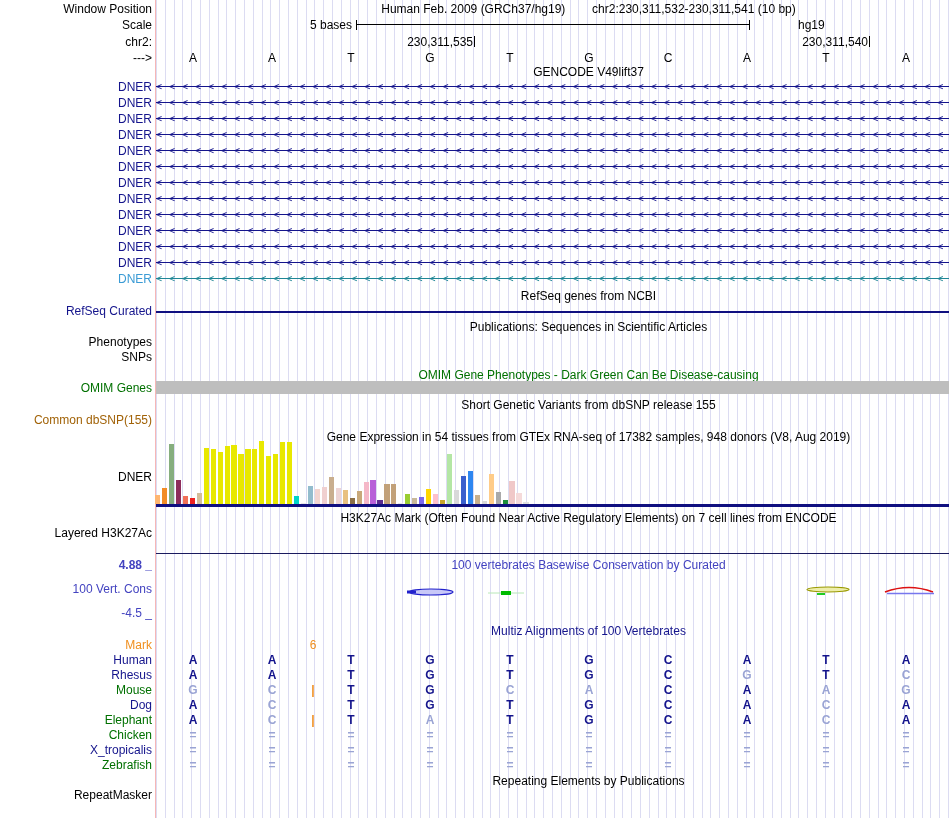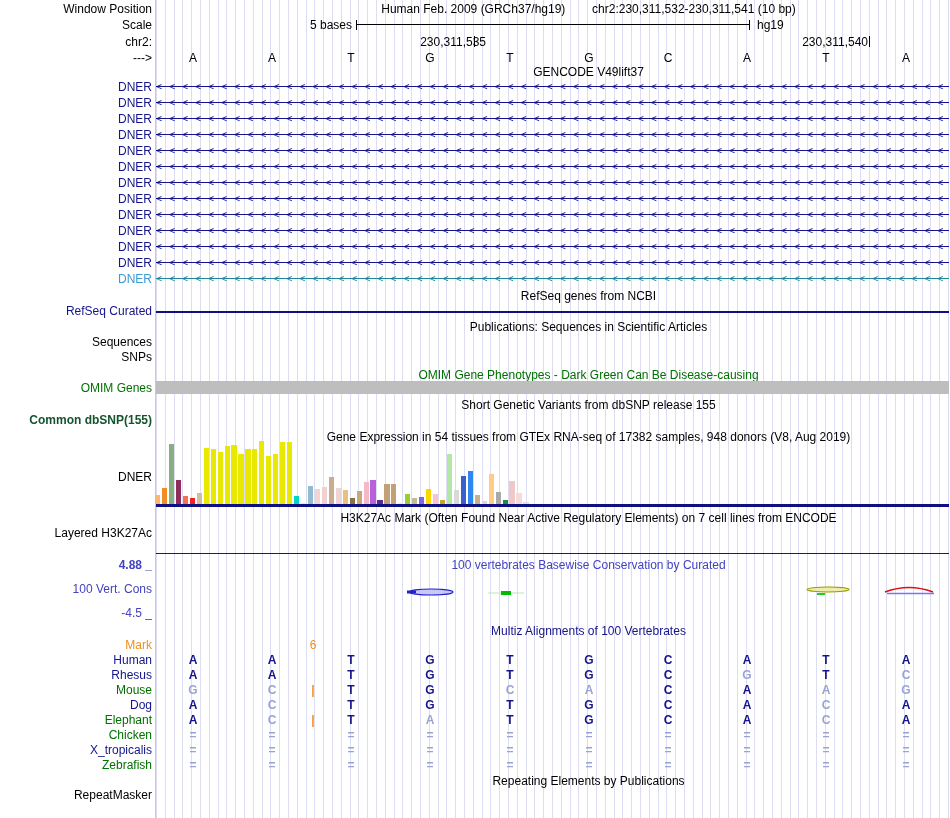--- a/index.html
+++ b/index.html
@@ -3,21 +3,21 @@
 <meta charset="utf-8">
 <style>
   html,body{margin:0;padding:0;background:#fff;}
   #browser{position:relative;width:950px;height:818px;overflow:hidden;background:#fff;
     font-family:"Liberation Sans","DejaVu Sans",sans-serif;font-size:12px;color:#000;}
   #grid{position:absolute;left:156px;top:0;width:793px;height:818px;
     background:repeating-linear-gradient(to right,#dcdcf2 0 1px,transparent 1px 8.8px);}
   #pinkline{position:absolute;left:155px;top:0;width:1px;height:818px;background:#f6b6b6;}
   .llabel{position:absolute;right:798px;white-space:nowrap;line-height:14px;}
   .ctitle{position:absolute;left:156px;width:793px;text-align:center;white-space:nowrap;line-height:14px;padding-left:36px;}
-  .rpos{position:absolute;white-space:nowrap;line-height:14px;}
+  .rpos{position:absolute;white-space:nowrap;line-height:14px;margin-left:41px;}
   .hline{position:absolute;left:156px;width:793px;}
   .bcell{position:absolute;width:16px;margin-left:-8px;text-align:center;line-height:14px;}
   .acell{position:absolute;width:16px;margin-left:-8px;text-align:center;line-height:14px;
     font-weight:bold;color:#14148c;}
   .acell.dim{color:#9aa4d4;}
   .gpipe{position:absolute;width:10px;margin-left:-5px;text-align:center;line-height:14px;
     color:#f09020;font-weight:bold;}
   .gene-arrows{position:absolute;left:156px;width:793px;height:10px;overflow:hidden;}
   .gline{position:absolute;left:0;right:0;top:4px;height:1px;}
   .heads{position:absolute;left:0;top:0;white-space:nowrap;
@@ -38,21 +38,21 @@
     <span style="display:inline-block;width:20px"></span>
     <span>chr2:230,311,532-230,311,541 (10 bp)</span>
   </div>
 
   <div class="rpos" style="right:598px;top:18px">5 bases</div>
   <div style="position:absolute;left:357px;top:24px;width:393px;height:1px;background:#000"></div>
   <div class="tick" style="left:356px;top:20px;height:10px"></div>
   <div class="tick" style="left:749px;top:20px;height:10px"></div>
   <div class="rpos" style="left:757px;top:18px">hg19</div>
 
-  <div class="rpos" style="right:464px;top:35px">230,311,535</div>
+  <div class="rpos" style="right:477px;top:35px">230,311,535</div>
   <div class="tick" style="left:474px;top:36px;height:11px"></div>
   <div class="rpos" style="right:82px;top:35px">230,311,540</div>
   <div class="tick" style="left:869px;top:36px;height:11px"></div>
 
   <div id="baserow">
       <div class="bcell" style="left: 193px; top: 51px;">A</div>
       <div class="bcell" style="left: 272px; top: 51px;">A</div>
       <div class="bcell" style="left: 351px; top: 51px;">T</div>
       <div class="bcell" style="left: 430px; top: 51px;">G</div>
       <div class="bcell" style="left: 510px; top: 51px;">T</div>
@@ -61,24 +61,24 @@
       <div class="bcell" style="left: 747px; top: 51px;">A</div>
       <div class="bcell" style="left: 826px; top: 51px;">T</div>
       <div class="bcell" style="left: 906px; top: 51px;">A</div>
     </div>
   <div id="labels">
       <div class="llabel" style="top: 2px; color: rgb(0, 0, 0);">Window Position</div>
       <div class="llabel" style="top: 18px; color: rgb(0, 0, 0);">Scale</div>
       <div class="llabel" style="top: 35px; color: rgb(0, 0, 0);">chr2:</div>
       <div class="llabel" style="top: 51px; color: rgb(0, 0, 0);">---&gt;</div>
       <div class="llabel" style="top: 304px; color: rgb(20, 20, 140);">RefSeq Curated</div>
-      <div class="llabel" style="top: 335px; color: rgb(0, 0, 0);">Sequences</div>
+      <div class="llabel" style="top: 335px; color: rgb(0, 0, 0);">Phenotypes</div>
       <div class="llabel" style="top: 350px; color: rgb(0, 0, 0);">SNPs</div>
       <div class="llabel" style="top: 381px; color: rgb(0, 112, 0);">OMIM Genes</div>
-      <div class="llabel" style="top: 413px; color: #14532d; font-weight: bold;">Common dbSNP(155)</div>
+      <div class="llabel" style="top: 413px; color: #a16207;">Common dbSNP(155)</div>
       <div class="llabel" style="top: 470px; color: rgb(0, 0, 0);">DNER</div>
       <div class="llabel" style="top: 526px; color: rgb(0, 0, 0);">Layered H3K27Ac</div>
       <div class="llabel" style="top: 558px; color: rgb(67, 67, 192); font-weight: bold;">4.88 _</div>
       <div class="llabel" style="top: 582px; color: rgb(67, 67, 192);">100 Vert. Cons</div>
       <div class="llabel" style="top: 606px; color: rgb(67, 67, 192);">-4.5 _</div>
       <div class="llabel" style="top: 638px; color: rgb(240, 144, 32);">Mark</div>
       <div class="llabel" style="top: 788px; color: rgb(0, 0, 0);">RepeatMasker</div>
       <div class="llabel" style="top: 80px; color: rgb(20, 20, 140);">DNER</div>
       <div class="llabel" style="top: 96px; color: rgb(20, 20, 140);">DNER</div>
       <div class="llabel" style="top: 112px; color: rgb(20, 20, 140);">DNER</div>

